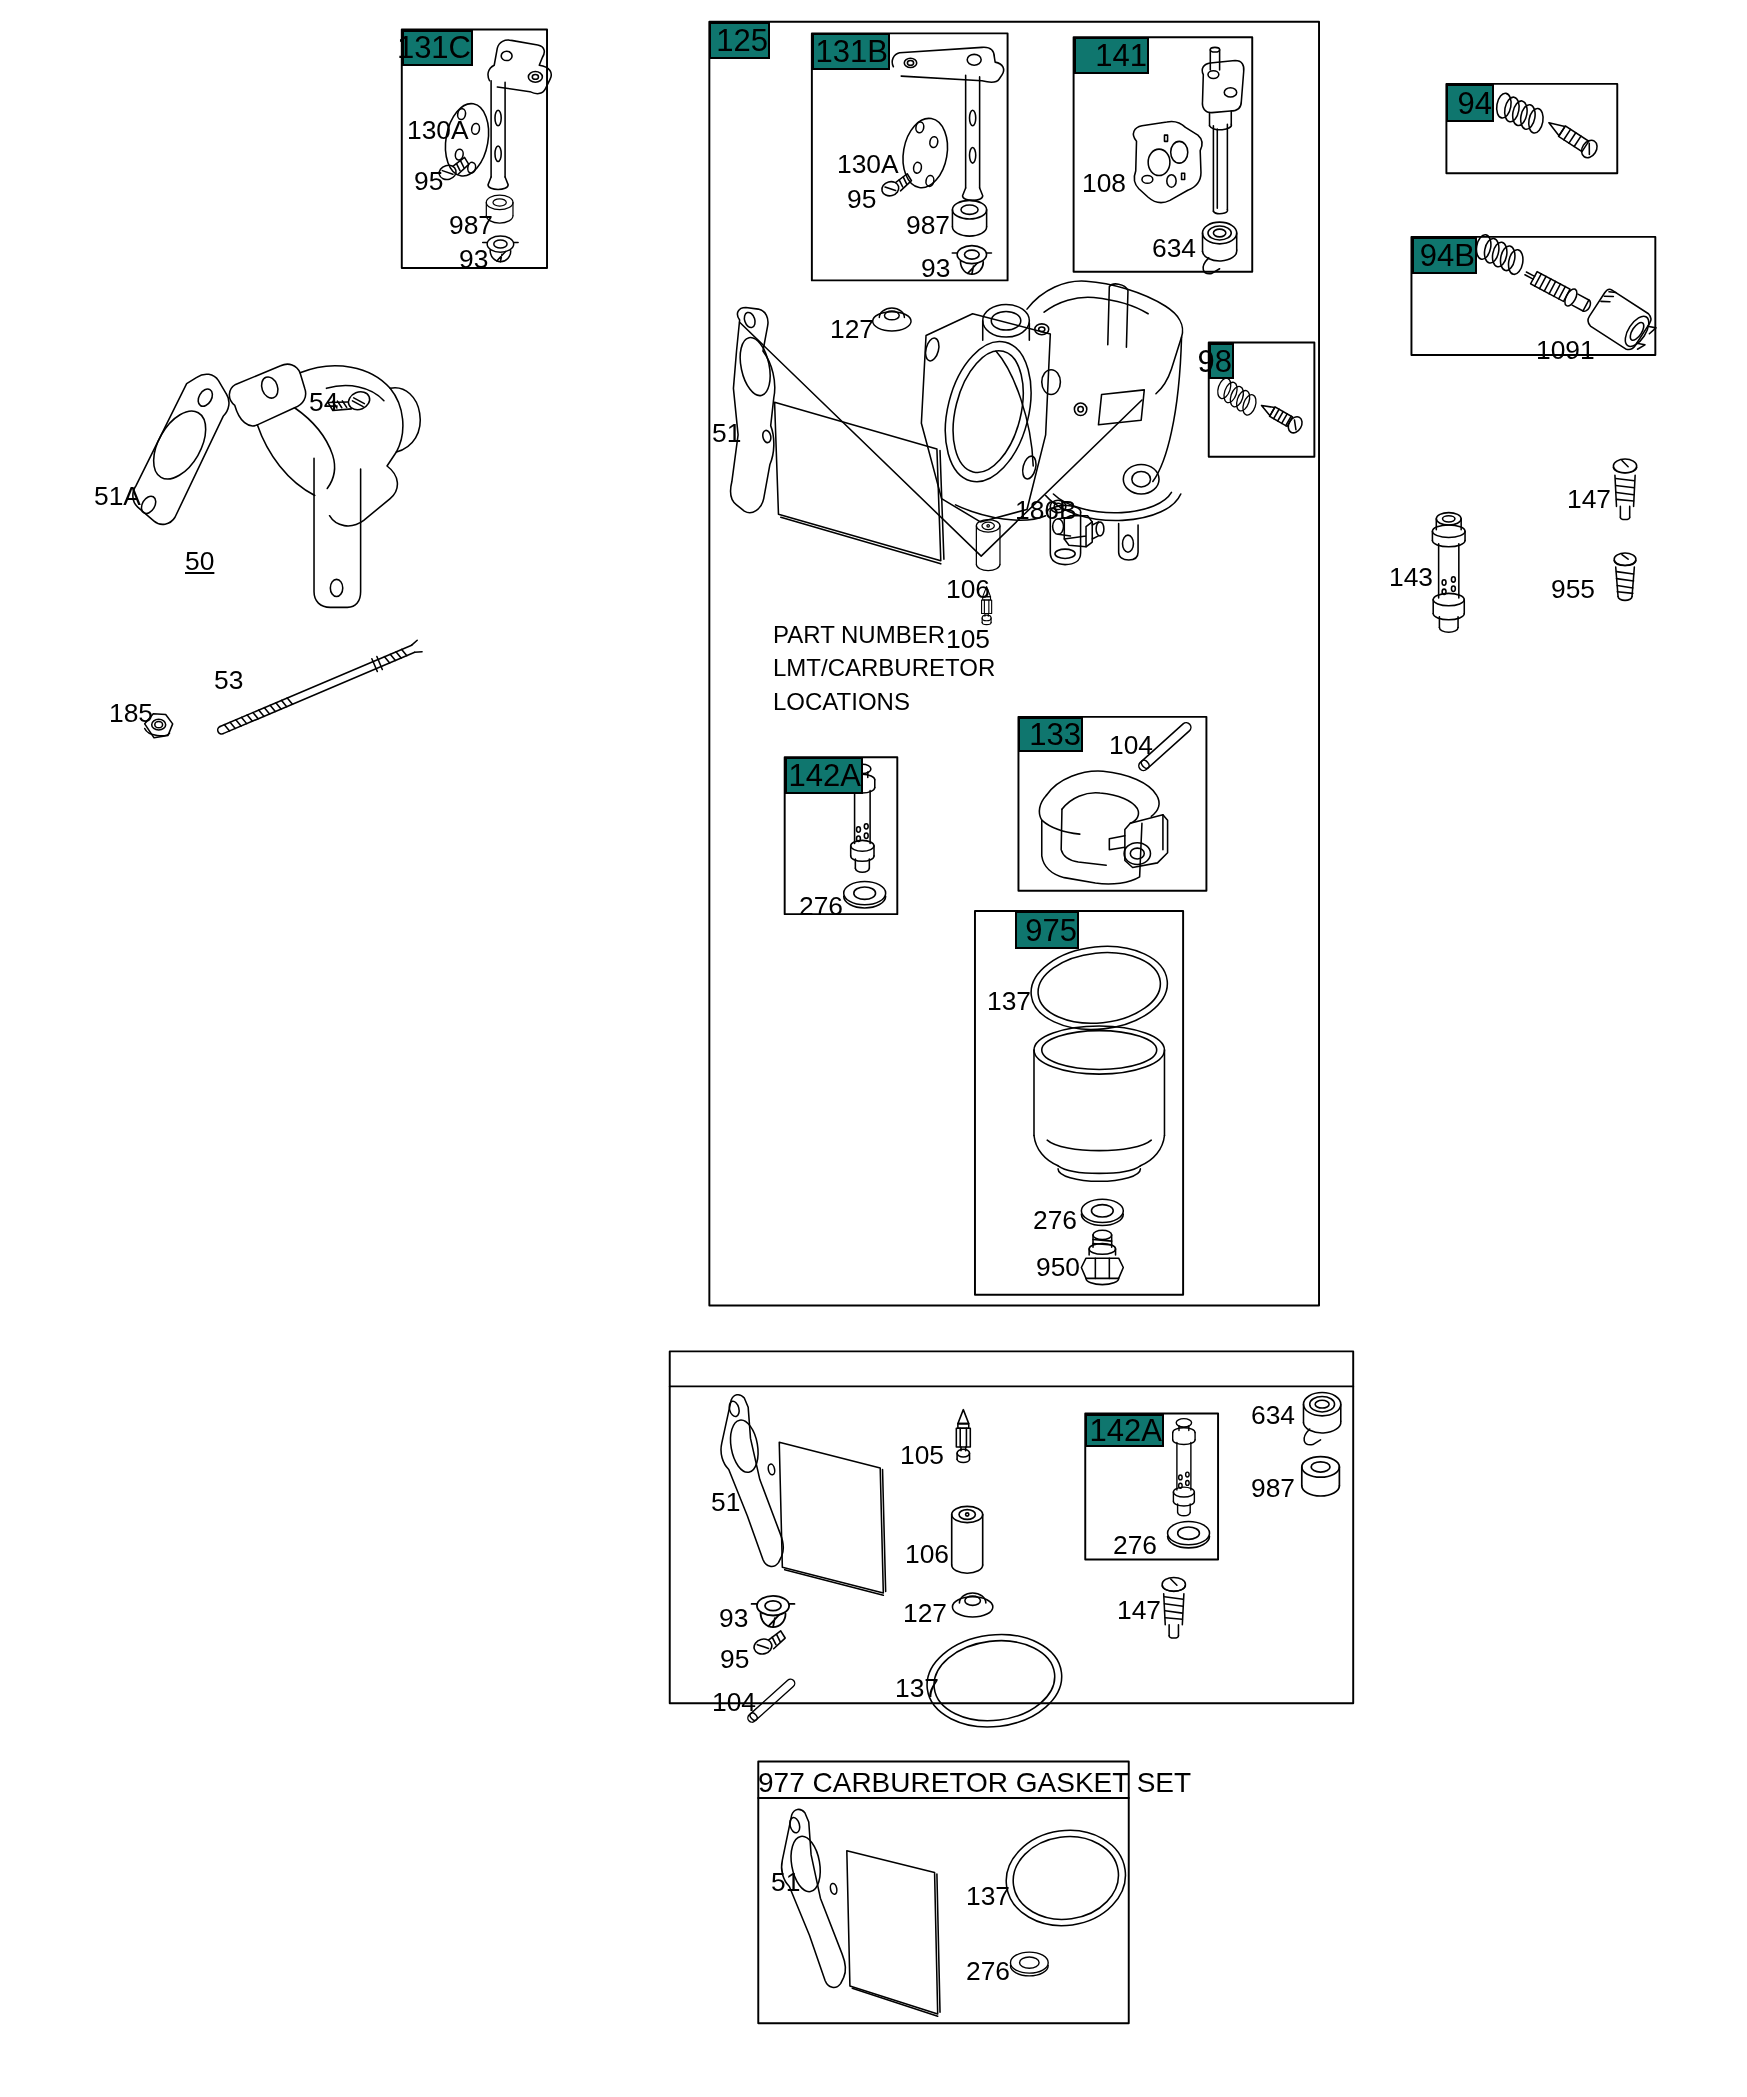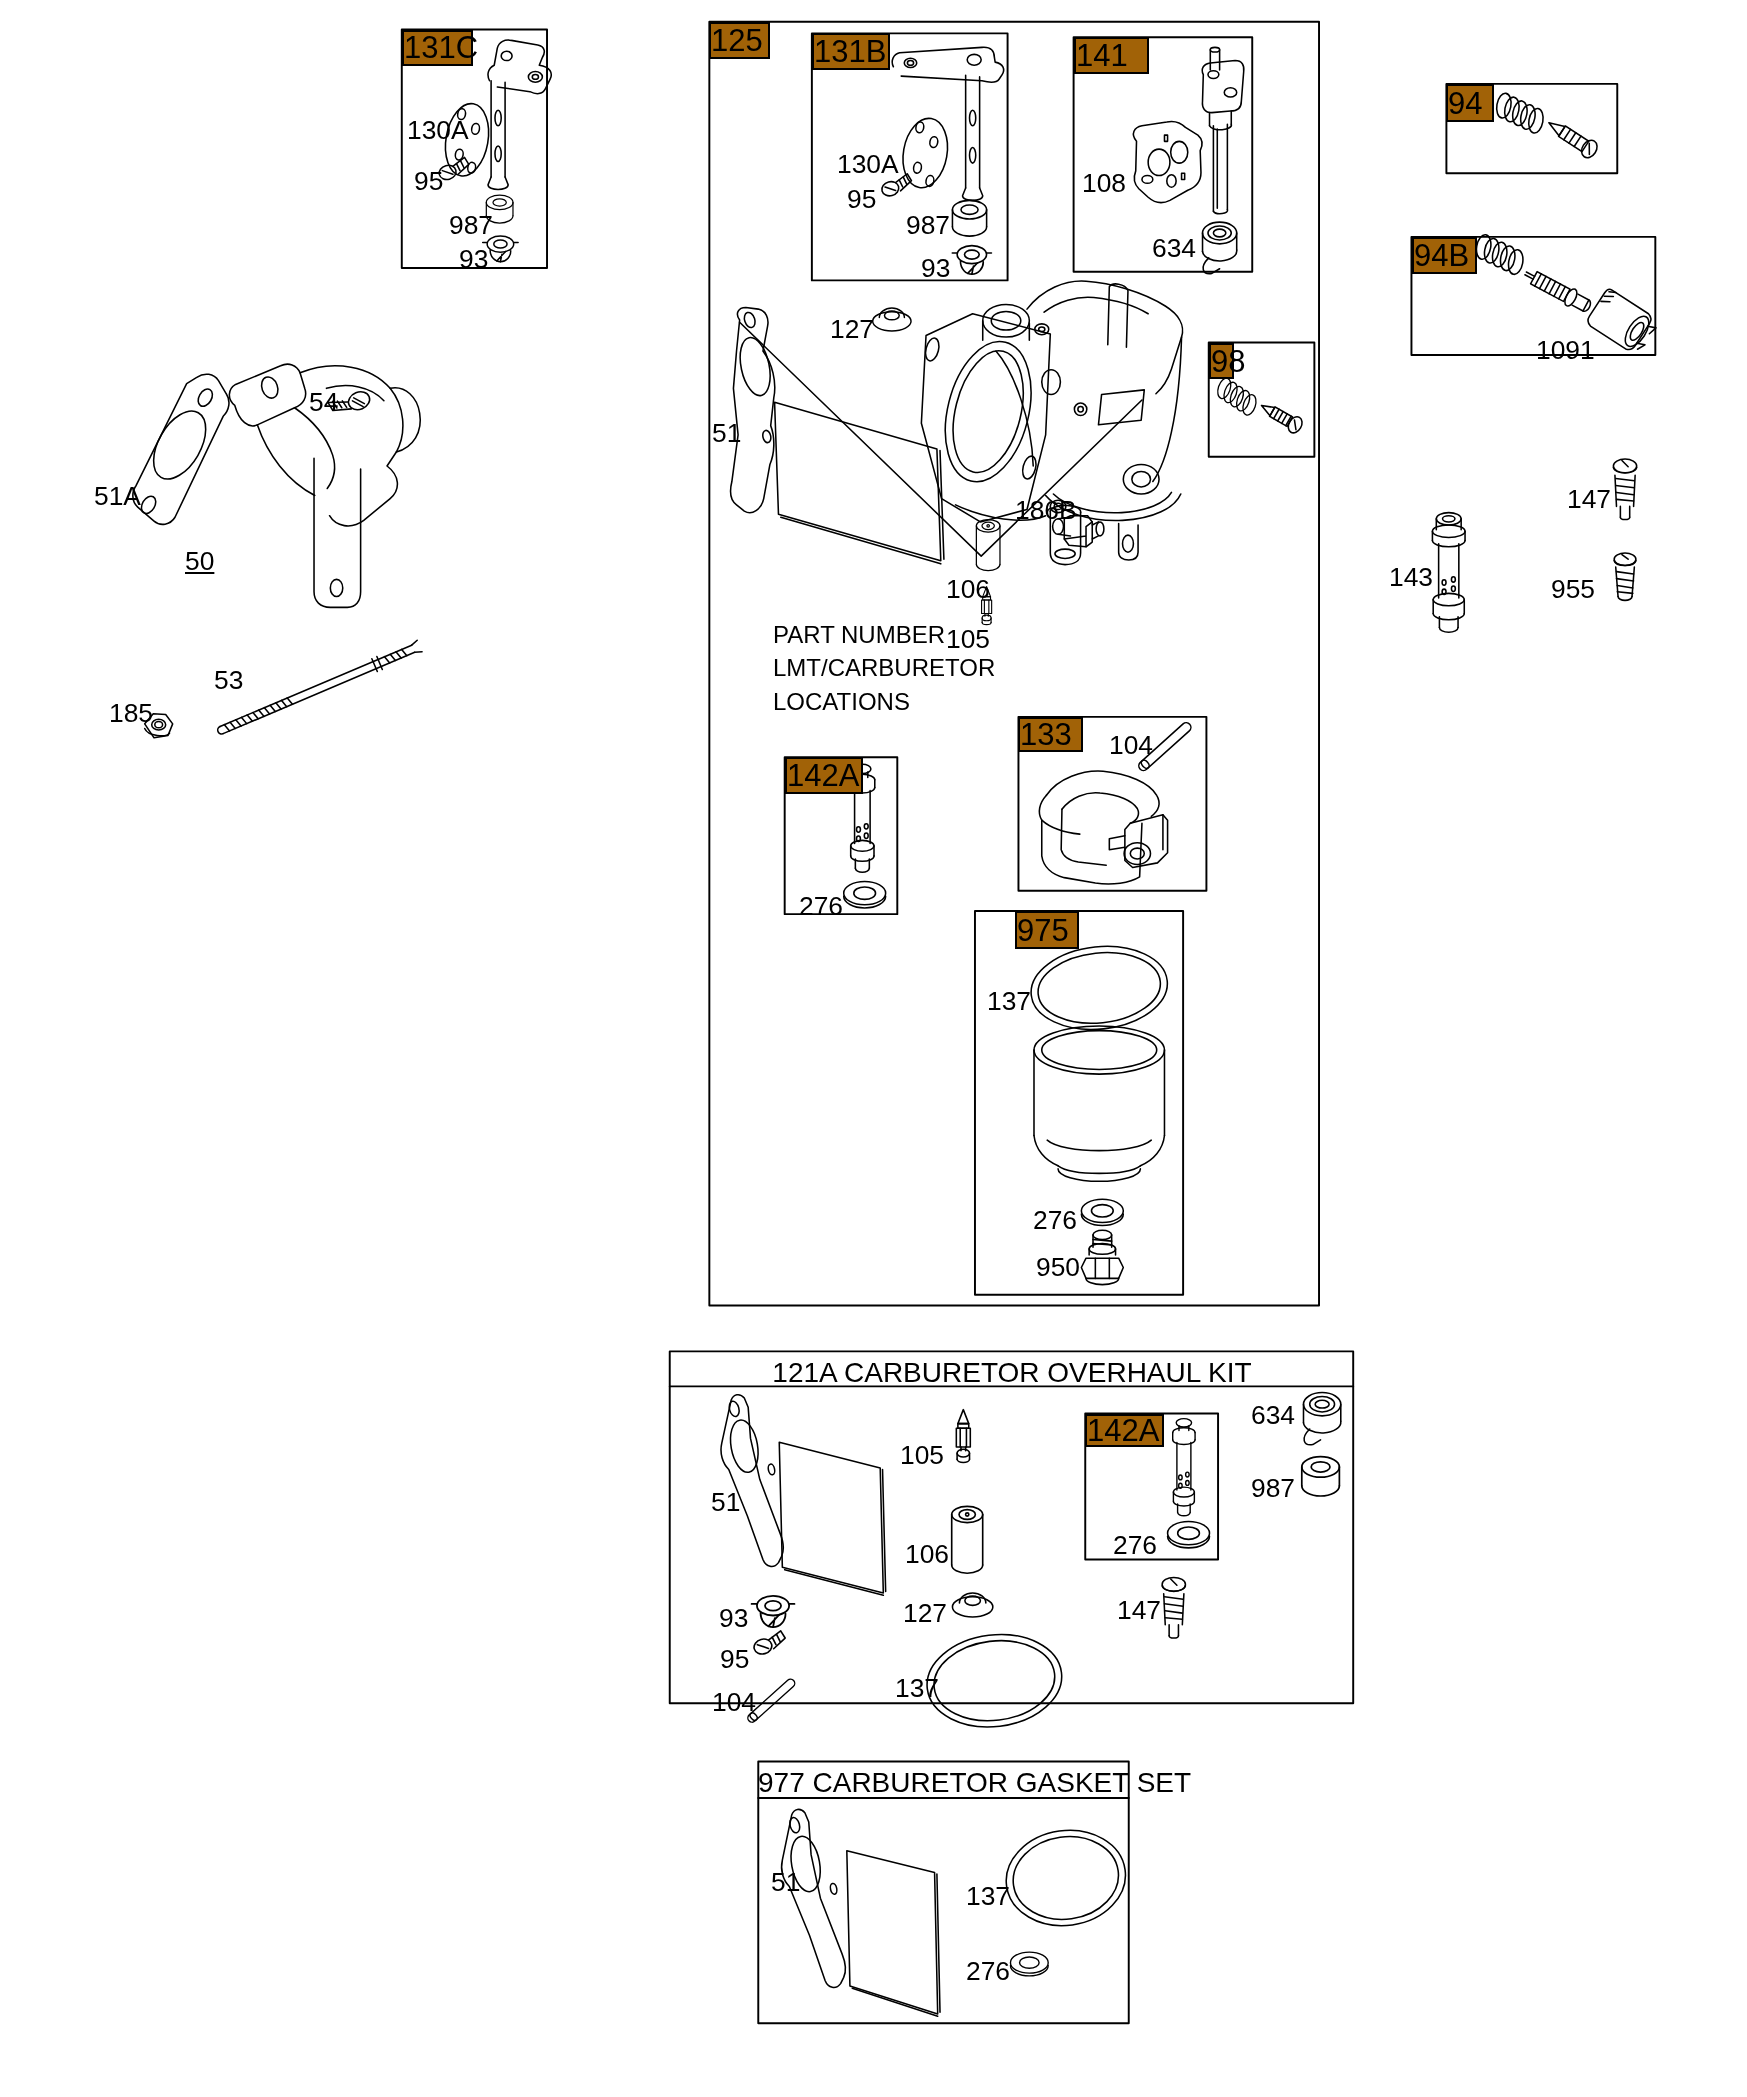--- a/index.html
+++ b/index.html
@@ -1,20 +1,20 @@
 <!DOCTYPE html>
 <html style="font-size:12.4px"><head>
 <meta charset="utf-8">
 <style>
   html,body{margin:0;padding:0;background:#fff;}
   body{width:1748px;height:2097px;font-family:"Liberation Sans",sans-serif;color:#000;}
   #canvas{position:relative;width:1748px;height:2097px;background:#fff;overflow:hidden;}
   #art{position:absolute;left:0;top:0;}
   .lbl{position:absolute;font-size:26.4px;line-height:1;white-space:nowrap;color:#000;margin-top:8px;}
-  .hdr{position:absolute;border:2.3px solid #000;background:#a16207;display:flex;align-items:center;justify-content:flex-start;
+  .hdr{position:absolute;border:2.3px solid #000;background:#0f766e;display:flex;align-items:center;justify-content:flex-end;
        font-size:31px;line-height:1;box-sizing:border-box;}
   .title{position:absolute;font-size:28px;line-height:1;text-align:center;white-space:nowrap;}
   .note{position:absolute;font-size:24px;line-height:1;white-space:nowrap;}
 </style>
 </head>
 <body>
 
 <div id="canvas">
 
 <svg id="art" width="1748" height="2097" viewBox="0 0 2250 2700">
@@ -478,21 +478,20 @@
 <div class="hdr" style="left:1018px;top:717px;width:65px;height:35px;">
       <span>133</span>
     </div>
 <div class="hdr" style="left:975px;top:911px;width:64px;height:38px;margin-left:40px;">
       <span>975</span>
     </div>
 <div class="hdr" style="left:1085px;top:1414px;width:79px;height:33px;">
       <span>142A</span>
     </div>
 
-<div class="title" style="left:670px;top:1359px;width:684px;">121A CARBURETOR OVERHAUL KIT</div>
 <div class="title" style="left:758px;top:1769px;width:371px;">977 CARBURETOR GASKET SET</div>
 
 <div class="note" style="left:773px;top:623px;">PART NUMBER</div>
 <div class="note" style="left:773px;top:656px;">LMT/CARBURETOR</div>
 <div class="note" style="left:773px;top:690px;">LOCATIONS</div>
 
 <div class="lbl" style="left:407px;top:109px;">130A</div>
 <div class="lbl" style="left:414px;top:160px;">95</div>
 <div class="lbl" style="left:449px;top:204px;">987</div>
 <div class="lbl" style="left:459px;top:238px;">93</div>

